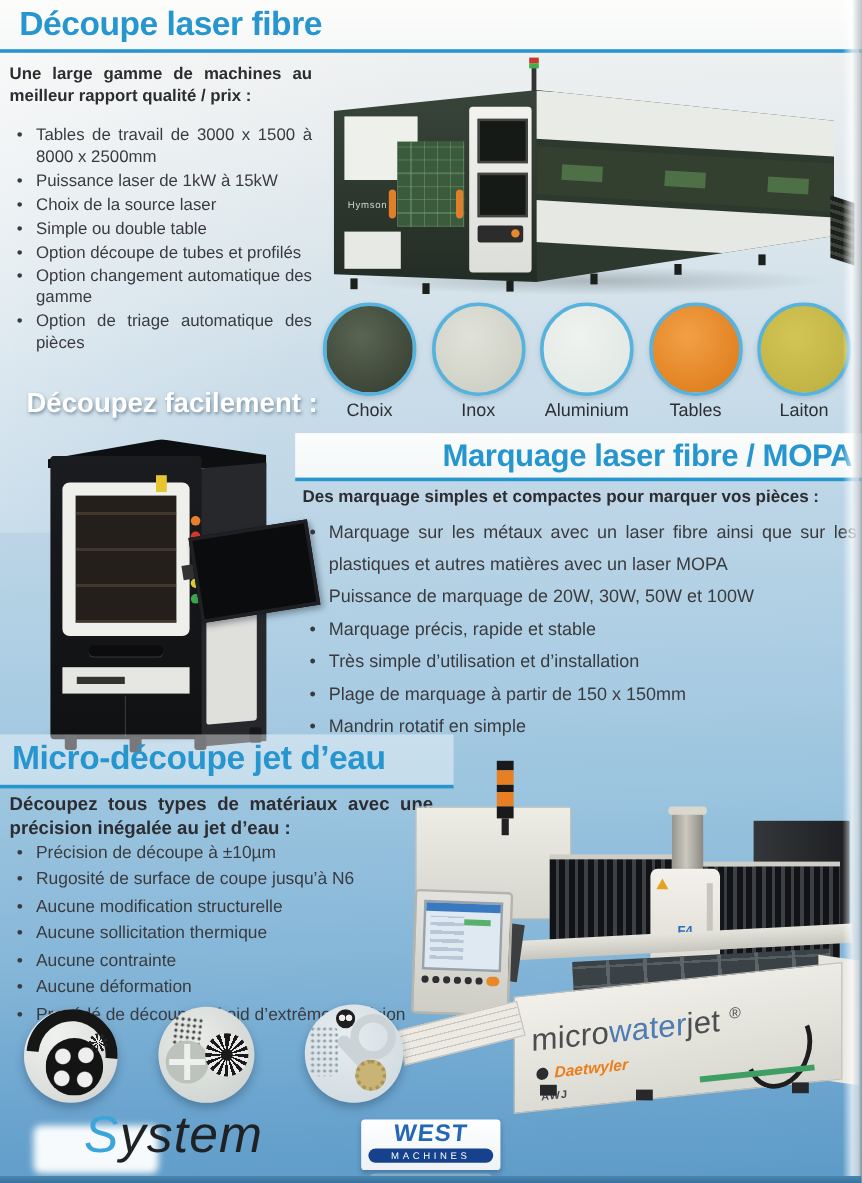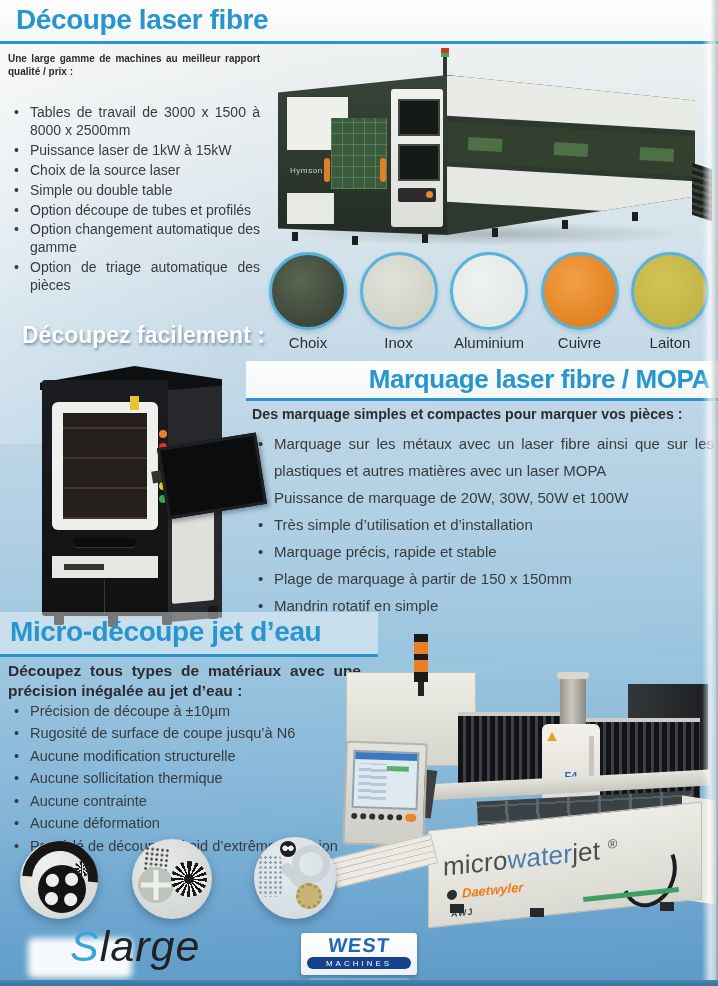--- a/index.html
+++ b/index.html
@@ -20,21 +20,21 @@
   .h2-band{position:absolute;left:246px;top:361px;width:472px;height:38px;background:linear-gradient(180deg,#fcfdfc,#f3f7f8);}
   .h2-title{position:absolute;right:8px;top:3px;font-size:26px;font-weight:bold;letter-spacing:-0.4px;color:#2796ce;white-space:nowrap;}
   .h2-line{position:absolute;left:246px;top:398px;width:472px;height:3px;background:#2796ce;}
 
   .h3-band{position:absolute;left:0;top:612px;width:378px;height:43px;background:rgba(255,255,255,.42);}
   .h3-title{position:absolute;left:10px;top:4px;font-size:28px;font-weight:bold;letter-spacing:-0.4px;color:#2796ce;white-space:nowrap;}
   .h3-line{position:absolute;left:0;top:654px;width:378px;height:3px;background:#2796ce;}
 
   
   .intro{font-weight:bold;color:#2c2d31;text-align:justify;}
-  .intro1{position:absolute;left:8px;top:52px;width:252px;font-size:10px;line-height:1.32;}
+  .intro1{position:absolute;left:8px;top:52px;width:252px;font-size:14px;line-height:1.32;}
   .intro2{position:absolute;left:252px;top:406px;width:464px;font-size:14.2px;white-space:nowrap;}
   .intro3{position:absolute;left:8px;top:661px;width:353px;font-size:15.5px;line-height:1.3;}
   ul.bullets{margin:0;padding:0;list-style:none;color:#3a3b3f;}
   ul.bullets li{position:relative;padding-left:22px;text-align:justify;}
   ul.bullets li::before{content:"•";position:absolute;left:6px;}
   .bullets1{position:absolute;left:8px;top:104px;width:252px;font-size:14px;}
   .bullets1 li{line-height:1.28;margin-bottom:2px;}
   .bullets2{position:absolute;left:252px;top:430px;width:462px;font-size:15px;}
   .bullets2 li{line-height:1.8;}
   .bullets3{position:absolute;left:8px;top:700px;width:350px;font-size:14.5px;}
@@ -238,38 +238,38 @@
     <div class="mat">
       <div class="dot" style="background: radial-gradient(circle at 40% 35%, rgb(224, 225, 216), rgb(207, 208, 197) 80%);"></div>
       <div class="lbl">Inox</div>
     </div>
     <div class="mat">
       <div class="dot" style="background: radial-gradient(circle at 40% 35%, rgb(239, 243, 240), rgb(226, 232, 228) 80%);"></div>
       <div class="lbl">Aluminium</div>
     </div>
     <div class="mat">
       <div class="dot" style="background: radial-gradient(circle at 40% 35%, rgb(242, 160, 69), rgb(224, 127, 31) 80%);"></div>
-      <div class="lbl">Cuivre</div>
+      <div class="lbl">Tables</div>
     </div>
     <div class="mat">
       <div class="dot" style="background: radial-gradient(circle at 40% 35%, rgb(210, 197, 86), rgb(192, 179, 67) 80%);"></div>
       <div class="lbl">Laiton</div>
     </div>
   </div>
 
   <div class="h2-band">
     <div class="h2-title">Marquage laser fibre / MOPA</div>
   </div>
   <div class="h2-line"></div>
   <div class="intro intro2">Des marquage simples et compactes pour marquer vos pièces :</div>
   <ul class="bullets bullets2">
     <li>Marquage sur les métaux avec un laser fibre ainsi que sur les plastiques et autres matières avec un laser MOPA</li>
     <li>Puissance de marquage de 20W, 30W, 50W et 100W</li>
+    <li>Marquage précis, rapide et stable</li>
     <li>Très simple d’utilisation et d’installation</li>
-    <li>Marquage précis, rapide et stable</li>
     <li>Plage de marquage à partir de 150 x 150mm</li>
     <li>Mandrin rotatif en simple</li>
   </ul>
 
   <div class="m2">
     <div class="m2-shadow"></div>
     <div class="m2-roof"></div>
     <div class="m2-side">
         <div class="white"></div>
       </div>
@@ -379,21 +379,21 @@
   </div>
   <div class="sample s3">
     <div class="glyph"></div>
     <div class="mesh"></div>
     <div class="ring"></div>
     <div class="handle"></div>
     <div class="gear"></div>
   </div>
 
   <div class="sys-patch"></div>
-  <div class="sys-logo"><span class="ini">S</span><span>large</span></div>
+  <div class="sys-logo"><span class="ini">S</span><span>ystem</span></div>
   <div class="west">
     <span class="w1">WEST</span>
     <span class="w2">MACHINES</span>
   </div>
   <div class="west-refl">MACHINES</div>
 
   <div class="edge-right"></div>
   <div class="bottom-strip"></div>
 </div>
 

